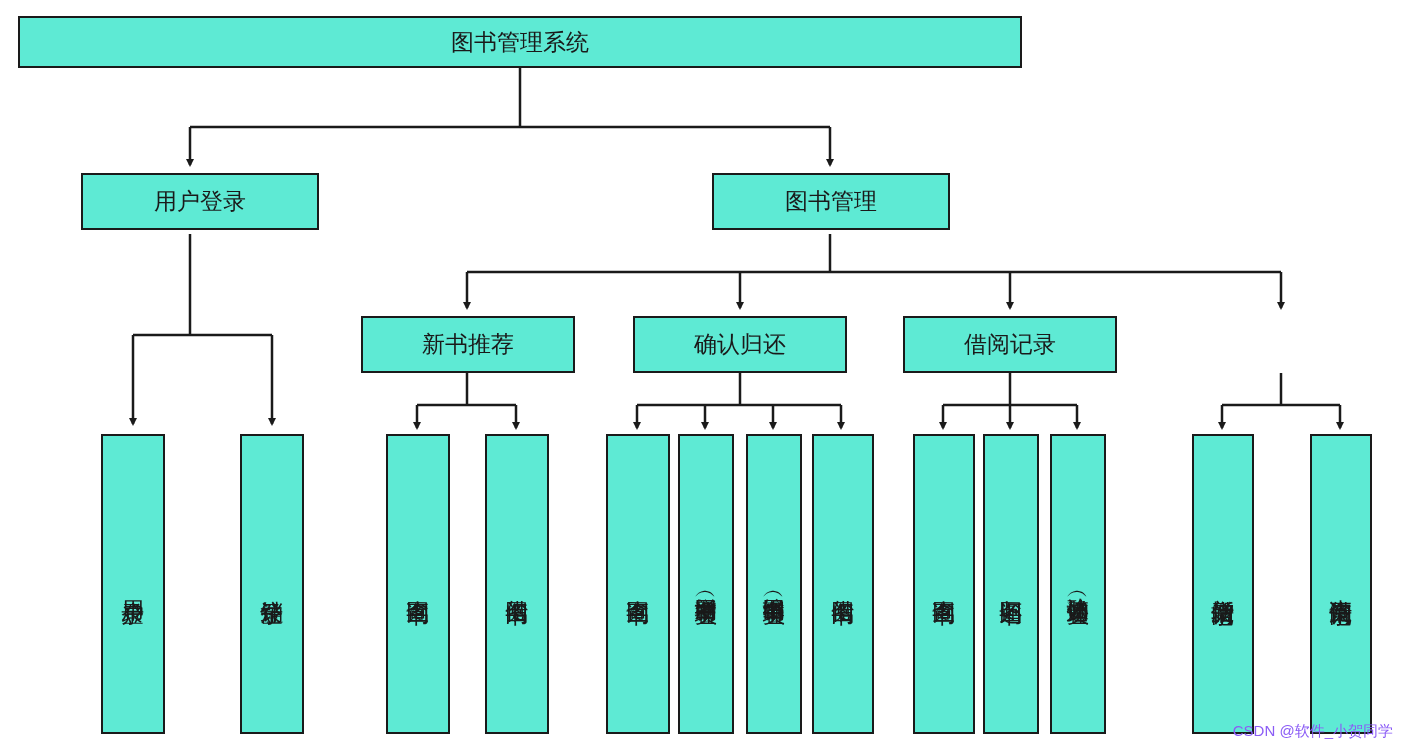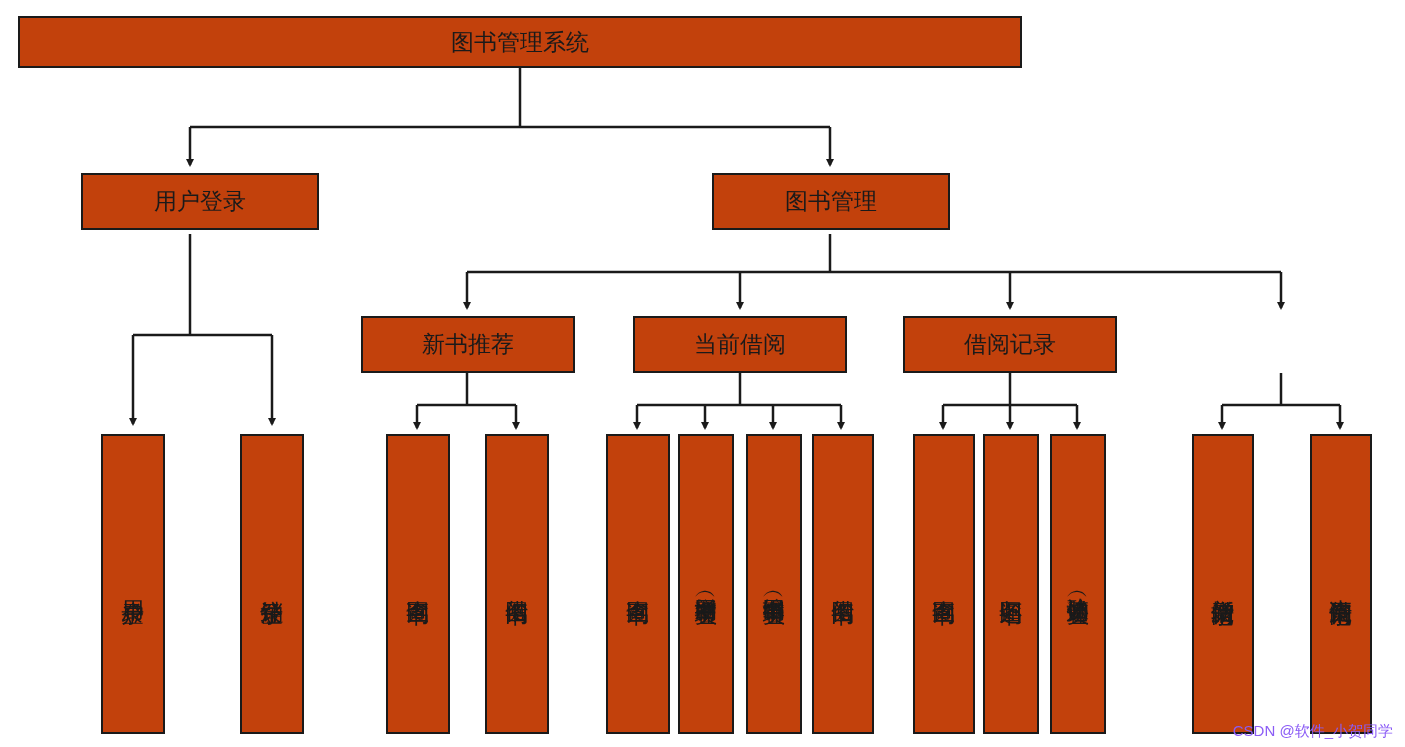--- a/index.html
+++ b/index.html
@@ -23,21 +23,21 @@
     left: 0;
     top: 0;
     width: 1405px;
     height: 747px;
     pointer-events: none;
   }
   .node {
     position: absolute;
     box-sizing: border-box;
     border: 2px solid #1a1a1a;
-    background: #c2410c;
+    background: #5eead4;
     display: flex;
     align-items: center;
     justify-content: center;
     text-align: center;
     line-height: 1.15;
   }
   .node.horiz {
     font-size: 23px;
   }
   .node.vert {
@@ -122,21 +122,21 @@
     <span>用户登录</span>
   </div>
   <div class="node horiz" style="left:361px; top:316px; width:214px; height:57px;">
     <span>新书推荐</span>
   </div>
 
   <div class="node horiz" style="left:712px; top:173px; width:238px; height:57px;">
     <span>图书管理</span>
   </div>
   <div class="node horiz" style="left:633px; top:316px; width:214px; height:57px;">
-    <span>当前借阅</span>
+    <span>确认归还</span>
   </div>
   <div class="node horiz" style="left:903px; top:316px; width:214px; height:57px;">
     <span>借阅记录</span>
   </div>
 
   <div class="node vert" style="left:101px; top:434px; width:64px; height:300px;">
     <span>用户登录</span>
   </div>
   <div class="node vert" style="left:240px; top:434px; width:64px; height:300px;">
     <span>注销登录</span>

